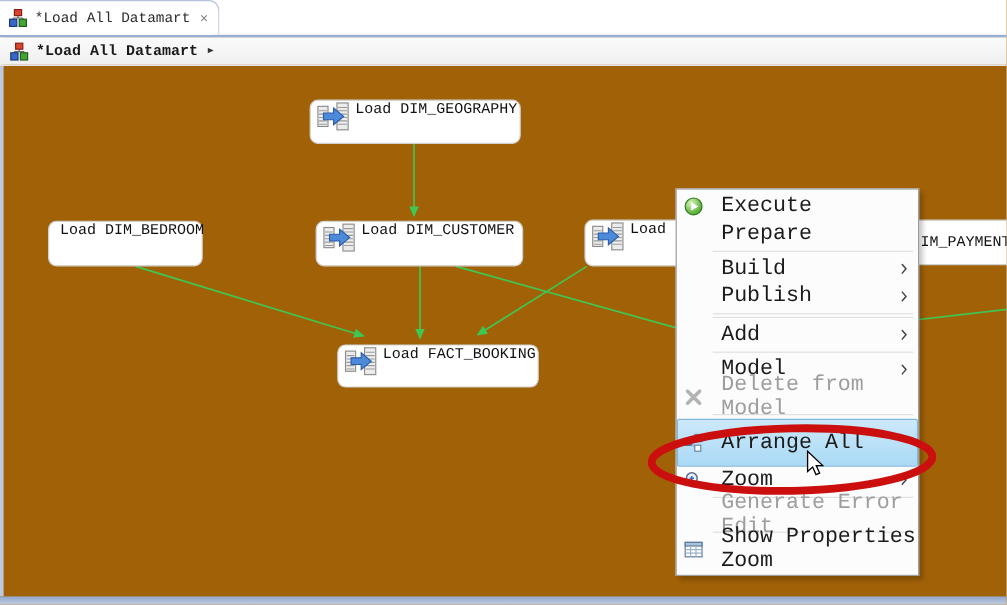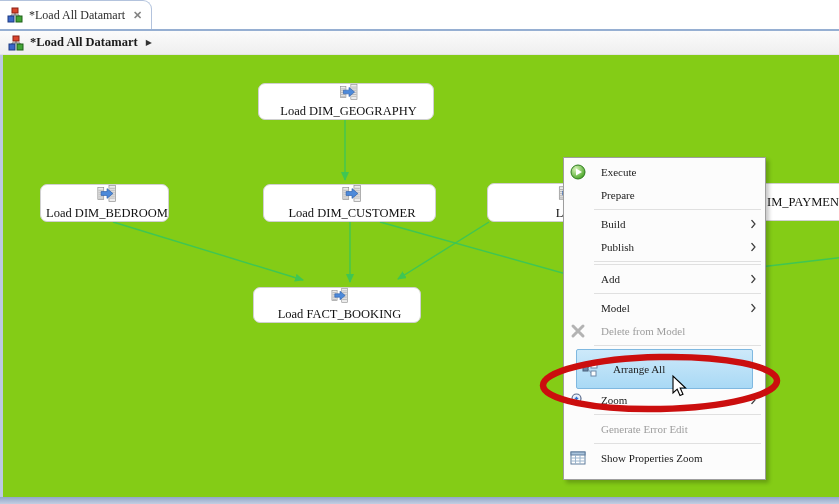--- a/index.html
+++ b/index.html
@@ -1,17 +1,17 @@
 <!DOCTYPE html>
 <html><head>
 <meta charset="utf-8">
 <style>
   html,body{margin:0;padding:0;background:#fff;}
   .screen{position:relative;width:839px;height:504px;overflow:hidden;
-          font-family:Liberation Serif, serif;background:#84cc16;}
+          font-family:Liberation Mono, monospace;background:#a16207;}
 
   
   .tabbar{position:absolute;left:0;top:0;width:839px;height:29px;background:#fff;
           border-bottom:2px solid #96afd2;box-sizing:content-box;z-index:5;}
   .tab{position:absolute;left:0;top:0;height:28px;display:flex;align-items:center;
        padding:0 9px 0 7px;background:#fff;border:1px solid #b3c3dd;border-left:none;
        border-bottom:none;border-radius:0 9px 0 0;}
   .tab-label{font-size:12px;color:#2b2b2b;margin:0 8px 0 6px;white-space:nowrap;}
   .tab-close{font-size:11px;color:#848484;font-weight:bold;cursor:default;}
 
@@ -22,32 +22,32 @@
   .bc-label{font-size:12.5px;font-weight:bold;color:#1a1a1a;margin:0 8px 0 6px;white-space:nowrap;}
   .bc-arrow{font-size:8px;color:#333;line-height:1;}
 
   
   .left-strip{position:absolute;left:0;top:31px;width:3px;height:466px;background:#bcc9e0;z-index:3;}
   .bottom-strip{position:absolute;left:0;top:497px;width:839px;height:7px;
                 background:linear-gradient(#91a6c9,#c3cee2);z-index:6;}
 
   
   .node{position:absolute;background:#fff;border:1px solid #d0d0d0;border-radius:7px;
-        display:flex;align-items:center;gap:4px;padding-left:5px;box-sizing:border-box;z-index:2;flex-direction:column;}
+        display:flex;gap:4px;padding-left:5px;box-sizing:border-box;z-index:2;}
   .node-label{font-size:12.5px;color:#111;white-space:nowrap;}
   .wires{position:absolute;left:0;top:0;z-index:1;pointer-events:none;}
 
   
   .menu{position:absolute;left:563px;top:157px;width:203px;height:323px;box-sizing:border-box;
         background:#fcfcfc;border:1px solid #9e9e9e;box-shadow:3px 3px 4px rgba(0,0,0,.22);
         padding:2px 0;z-index:10;}
   .mrow{position:relative;height:23px;display:flex;align-items:center;padding-left:37px;
-        font-size:11px;color:#1b1b1b;box-sizing:border-box;}
+        font-size:18px;color:#1b1b1b;box-sizing:border-box;}
   .mrow.disabled{color:#9d9d9d;}
-  .mrow.hilite{height:40px;margin:0 12px;padding-left:36px;border:1px solid #7fb8e0;border-radius:2px;
+  .mrow.hilite{height:40px;margin:0 0;padding-left:36px;border:1px solid #7fb8e0;border-radius:2px;
                background:linear-gradient(#cde9fa,#a9d9f5);text-align:center;}
   .micon{position:absolute;left:6px;top:50%;transform:translateY(-50%);}
   .hilite .micon{left:5px;}
   .chev{position:absolute;right:9px;top:50%;transform:translateY(-50%);}
   .msep{height:1px;background:#e0e0e0;margin:2.5px 4px 2.5px 30px;}
 
   
   .over{position:absolute;left:0;top:0;z-index:30;pointer-events:none;}
 </style>
 </head>
@@ -122,21 +122,21 @@
     <svg width="28" height="26" viewBox="0 0 30 26">
       <rect x="1" y="4" width="9" height="18" fill="#ececec" stroke="#8a8a8a"></rect>
       <path d="M2 8h7M2 11h7M2 14h7M2 17h7M2 20h7" stroke="#9a9a9a" stroke-width="1"></path>
       <rect x="18" y="1" width="10" height="24" fill="#ececec" stroke="#8a8a8a"></rect>
       <path d="M19 5h8M19 8h8M19 11h8M19 14h8M19 17h8M19 20h8" stroke="#9a9a9a" stroke-width="1"></path>
       <polygon points="6,10 15,10 15,5.5 24,13 15,20.5 15,16 6,16" fill="#4d8ada" stroke="#2a5ca8"></polygon>
     </svg>
     <span class="node-label">Load DIM_CUSTOMER</span>
   </div>
 
-  <div class="node" style="left:253px;top:287px;width:168px;height:36px">
+  <div class="node" style="left:281px;top:287px;width:168px;height:36px">
     <svg width="28" height="26" viewBox="0 0 30 26">
       <rect x="1" y="4" width="9" height="18" fill="#ececec" stroke="#8a8a8a"></rect>
       <path d="M2 8h7M2 11h7M2 14h7M2 17h7M2 20h7" stroke="#9a9a9a" stroke-width="1"></path>
       <rect x="18" y="1" width="10" height="24" fill="#ececec" stroke="#8a8a8a"></rect>
       <path d="M19 5h8M19 8h8M19 11h8M19 14h8M19 17h8M19 20h8" stroke="#9a9a9a" stroke-width="1"></path>
       <polygon points="6,10 15,10 15,5.5 24,13 15,20.5 15,16 6,16" fill="#4d8ada" stroke="#2a5ca8"></polygon>
     </svg>
     <span class="node-label">Load FACT_BOOKING</span>
   </div>
 

